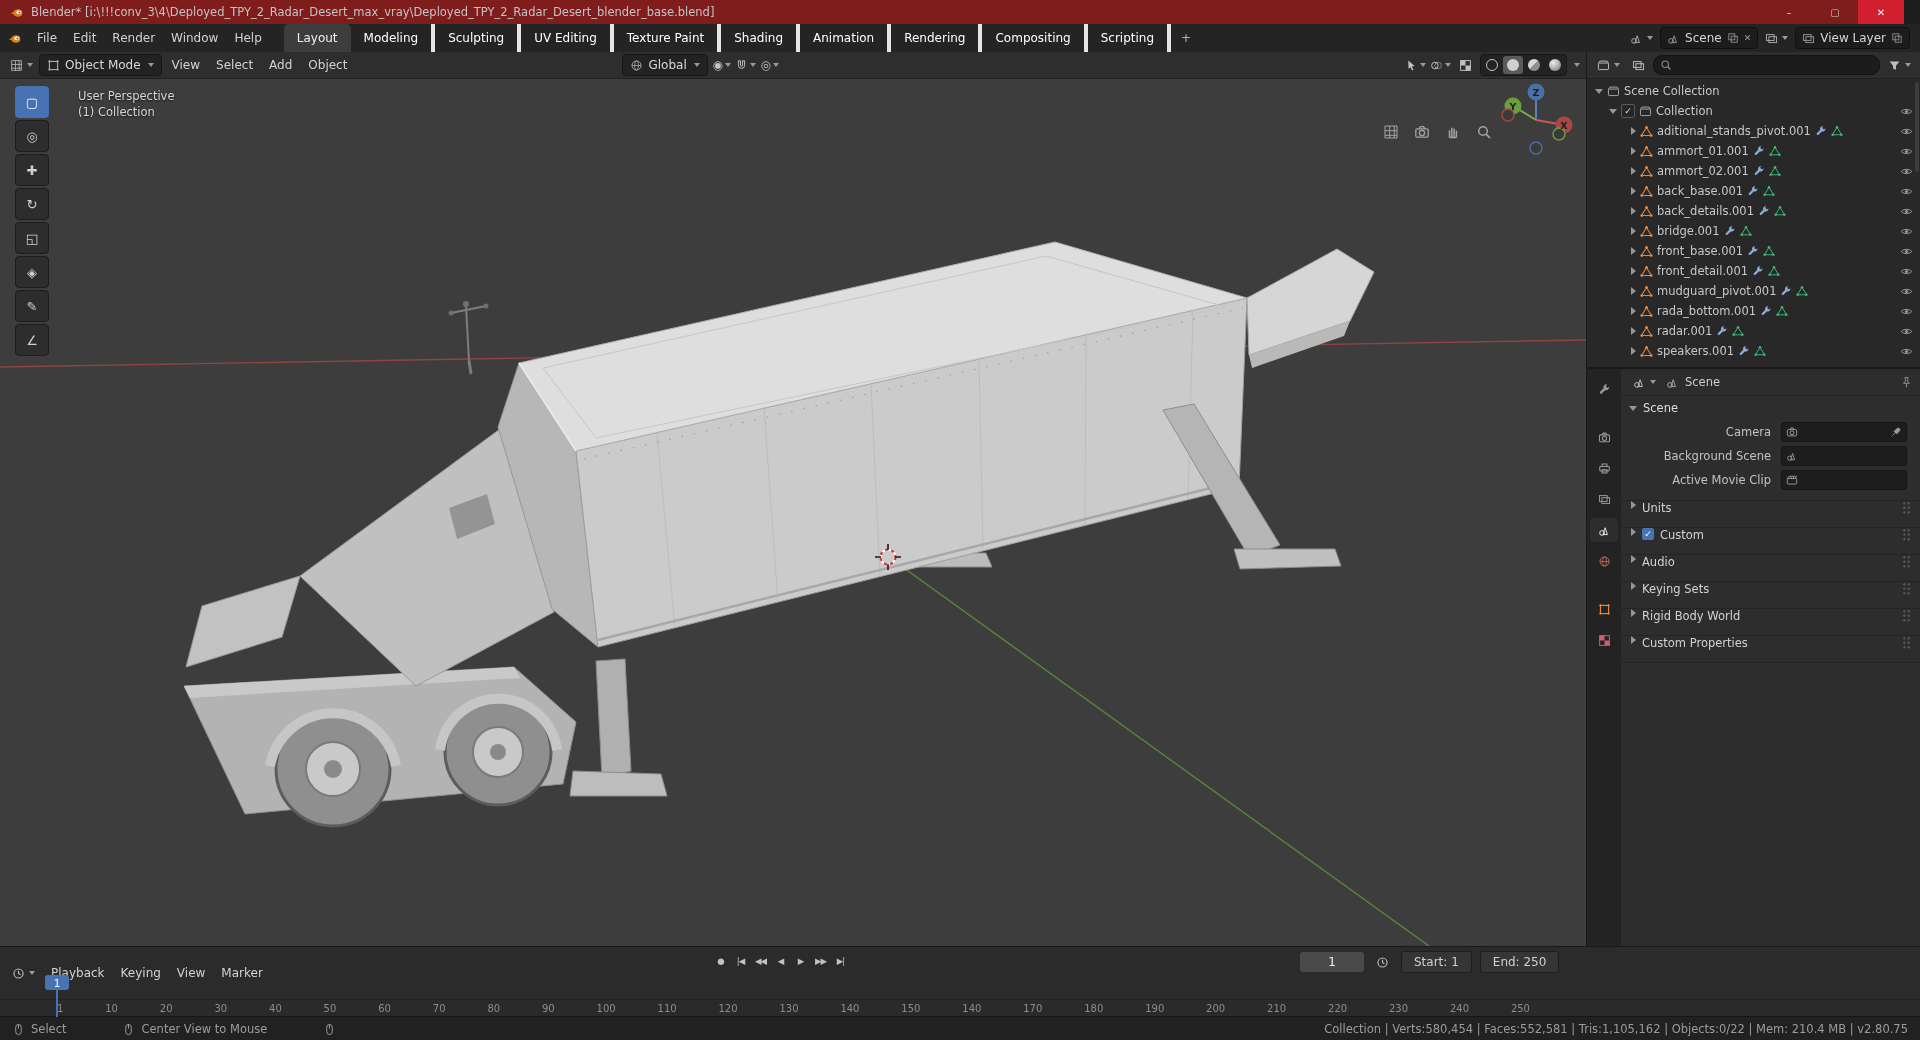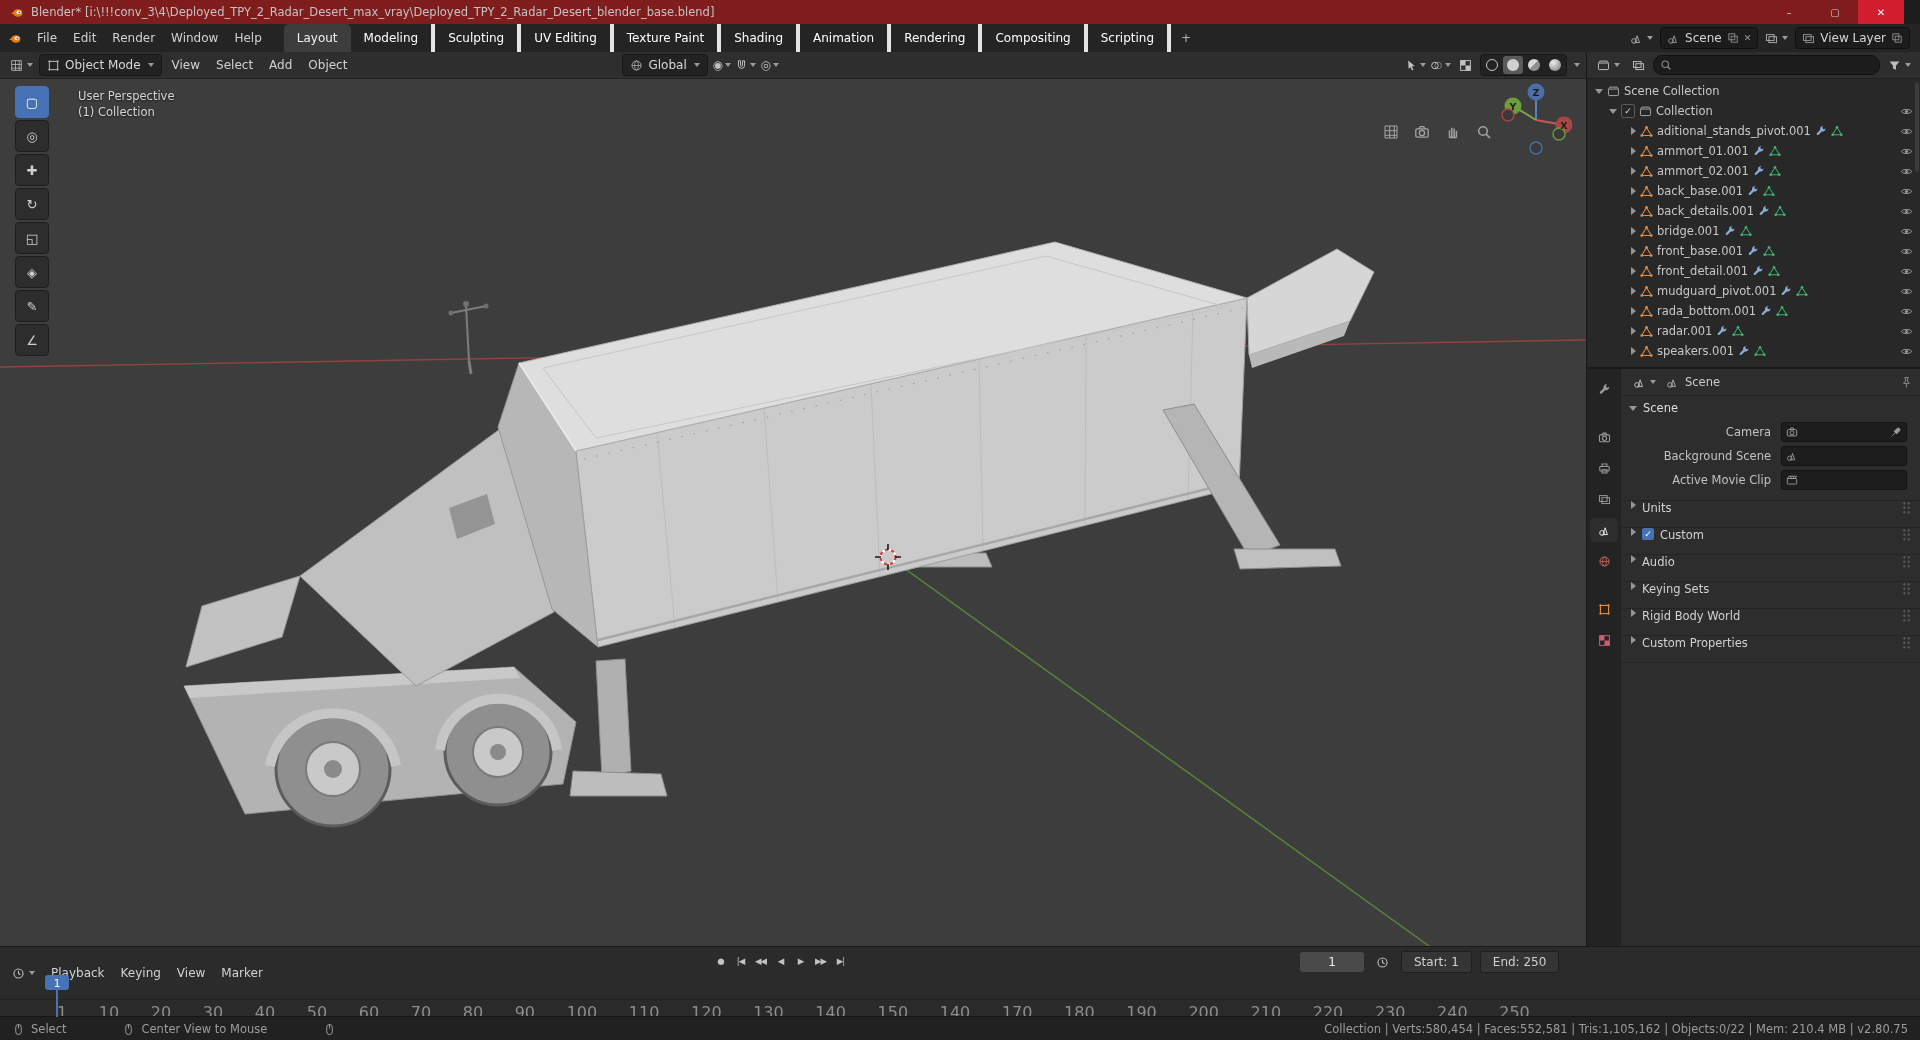--- a/index.html
+++ b/index.html
@@ -95,21 +95,21 @@
   .timeline{position:absolute;top:946px;left:0;right:0;height:70px;background:#2b2b2b;border-top:1px solid #191919}
   .tl-header{position:relative;height:28px;display:flex;align-items:center;padding:12px 8px;gap:4px;border-bottom:1px solid #222}
   .tl-menus{display:flex}
   .transport{position:absolute;left:712px;top:5px;display:flex;gap:3px}
   .tr-btn{min-width:17px;height:18px;display:flex;align-items:center;justify-content:center;color:#c2c2c2;font-size:8.5px;letter-spacing:-1px;white-space:nowrap}
   .tl-fields{position:absolute;left:1300px;top:4px;display:flex;gap:8px;align-items:center}
   .frame-field{width:64px;height:20px;background:#4a4a4a;border-radius:3px;display:flex;align-items:center;justify-content:center;color:#ececec}
   .range-field{height:20px;background:#353535;border:1px solid #1e1e1e;border-radius:3px;display:flex;align-items:center;padding:0 12px;color:#d0d0d0;white-space:nowrap}
   .tl-ruler{position:relative;height:20px;background:#2a2a2a;border-bottom:1px solid #1f1f1f}
   .ticks{position:absolute;left:57px;width:1473px;top:3px;display:flex;justify-content:space-between}
-  .tick{font-size:16px;color:#8d8d8d}
+  .tick{font-size:10px;color:#8d8d8d}
   .tl-channels{position:relative;height:21px;background:#242424}
   .tl-scrollbar{position:absolute;left:10px;right:10px;top:6px;height:8px;background:#1a1a1a;border-radius:4px}
   .playhead{position:absolute;left:45px;top:28px;width:24px;height:42px;z-index:2}
   .playhead::after{content:"";position:absolute;left:11px;top:15px;width:2px;height:27px;background:var(--accent,#4772b3)}
   .ph-badge{display:flex;width:24px;height:15px;background:var(--accent,#4772b3);border-radius:3px;align-items:center;justify-content:center;color:#fff;font-size:10.5px}
 
   
   .statusbar{position:absolute;top:1016px;left:0;right:0;height:24px;background:#212121;display:flex;align-items:center;gap:56px;padding:0 12px;color:#9c9c9c;font-size:11.5px;border-top:1px solid #161616}
   .sb-item{display:flex;align-items:center;gap:6px;white-space:nowrap}
   .sb-stats{margin-left:auto;white-space:nowrap}

